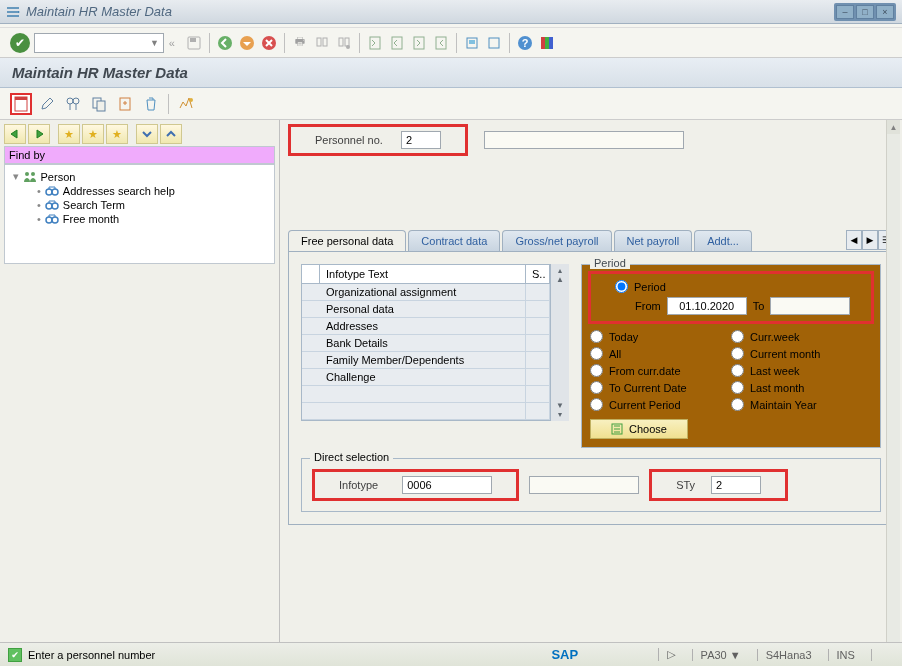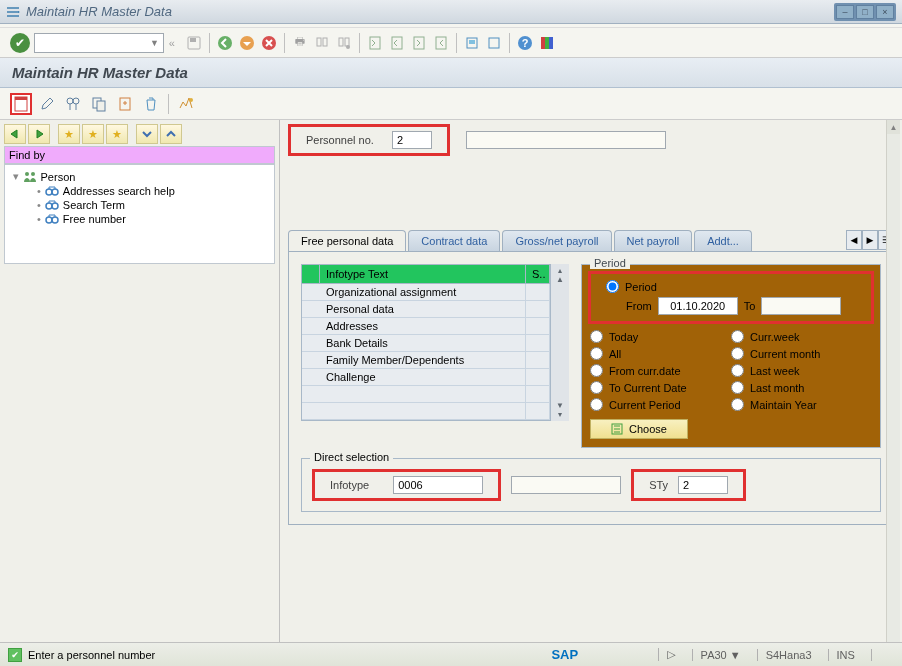--- a/index.html
+++ b/index.html
@@ -45,37 +45,37 @@
   
   .right-panel { flex: 1; padding: 0; background: #f0f0ea; position: relative; }
   
   .top-form { padding: 4px 8px; display: flex; align-items: center; gap: 16px; }
   .label { color: #404040; }
   .input-small { width: 40px; height: 18px; border: 1px solid #a0a8b0; background: white; padding: 0 4px; }
   .input-med { width: 200px; height: 18px; border: 1px solid #a0a8b0; background: #fafaf4; }
   .input-date { width: 80px; height: 18px; border: 1px solid #a0a8b0; background: white; padding: 0 4px; text-align: center; font-size: 11px; }
   .input-inf { width: 90px; height: 18px; border: 1px solid #a0a8b0; background: white; padding: 0 4px; }
   
-  .red-box { border: 3px solid #e03030; padding: 4px 15px; justify-content: flex-end; }
+  .red-box { border: 3px solid #e03030; padding: 4px 24px; justify-content: flex-end; }
   .red-box.pn { position: relative; display: inline-flex; align-items: center; gap: 18px; }
   
   .tabs-area { margin: 8px; margin-top: 70px; }
   .tab-row { display: flex; border-bottom: 1px solid #a0b0c0; position: relative; }
   .tab { padding: 4px 12px; background: linear-gradient(#e0e8f0, #c8d4e0); border: 1px solid #a0b0c0; border-bottom: none; border-radius: 4px 4px 0 0; margin-right: 2px; color: #3060a0; cursor: pointer; }
   .tab.active { background: #f0f0ea; color: #000; }
   .tab-nav { margin-left: auto; display: flex; gap: 0; }
   .tab-nav-btn { width: 16px; height: 20px; border: 1px solid #a0b0c0; background: #e8ecf0; display: flex; align-items: center; justify-content: center; font-size: 9px; }
   
   .tab-body { border: 1px solid #a0b0c0; border-top: none; background: #f0f0ea; padding: 12px; }
   .cols { display: flex; gap: 12px; }
   .col-left { flex: 1; }
   .col-right { width: 300px; }
   
   .table-box { border: 1px solid #a8b8c8; background: #e8ecf0; }
-  .table-head { display: flex; background: #22c55e; border-bottom: 1px solid #a8b8c8; }
+  .table-head { display: flex; background: #ffffff; border-bottom: 1px solid #a8b8c8; }
   .th { padding: 3px 6px; border-right: 1px solid #a8b8c8; }
   .th-main { flex: 1; }
   .th-s { width: 24px; }
   .table-body { background: #e8ecf0; }
   .tr { display: flex; border-bottom: 1px solid #c8d4e0; }
   .td { padding: 2px 6px; flex: 1; border-right: 1px solid #c8d4e0; }
   .td-s { width: 24px; border-right: 1px solid #c8d4e0; flex: none; }
   .td-end { width: 18px; flex: none; }
   .table-scroll { width: 18px; background: #e0e4e8; display: flex; flex-direction: column; justify-content: space-between; padding: 2px 0; align-items: center; }
   .table-wrap { display: flex; }
@@ -346,21 +346,21 @@
       </div>
       <div class="tree-item lvl2">
         <span class="tree-marker">•</span>
         <span class="tree-icon">
             <svg width="14" height="12">
               <circle cx="4" cy="7" r="3" fill="none" stroke="#4080c0" stroke-width="1.5"></circle>
               <circle cx="10" cy="7" r="3" fill="none" stroke="#4080c0" stroke-width="1.5"></circle>
               <path d="M4 4V2h6v2" stroke="#4080c0" fill="none"></path>
             </svg>
           </span>
-        <span>Free number</span>
+        <span>Free month</span>
       </div>
     </div>
   </div>
 
   <div class="right-panel">
 
     <div class="top-form">
       <div class="red-box pn">
         <span class="label">Personnel no.</span>
         <input class="input-small" value="2" style="">
@@ -516,21 +516,21 @@
         </div>
 
         <div class="direct-sel">
           <div class="ds-title">Direct selection</div>
           <div class="ds-row">
             <div class="red-box" style="display:inline-flex;align-items:center;gap:24px;">
               <span class="label">Infotype</span>
               <input class="input-inf" value="0006" style="">
             </div>
             <input class="input-inf" style="width: 110px; background: rgb(250, 250, 244);" readonly="">
-            <div class="red-box" style="display:inline-flex;align-items:center;gap:10px;">
+            <div class="red-box" style="display:inline-flex;align-items:center;gap:16px;">
               <span class="label">STy</span>
               <input class="input-small" style="width: 50px;" value="2">
             </div>
           </div>
         </div>
       </div>
     </div>
 
     <div class="scroll-track">
       <div class="scroll-arrow">▲</div>

